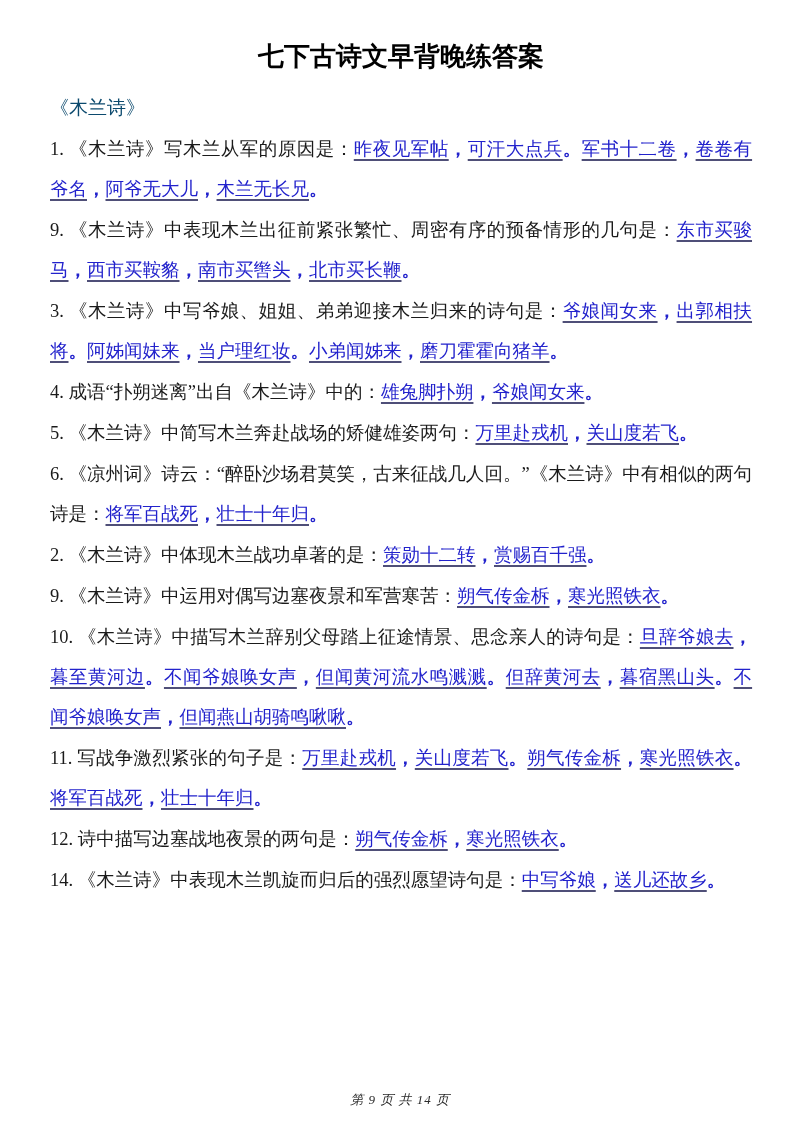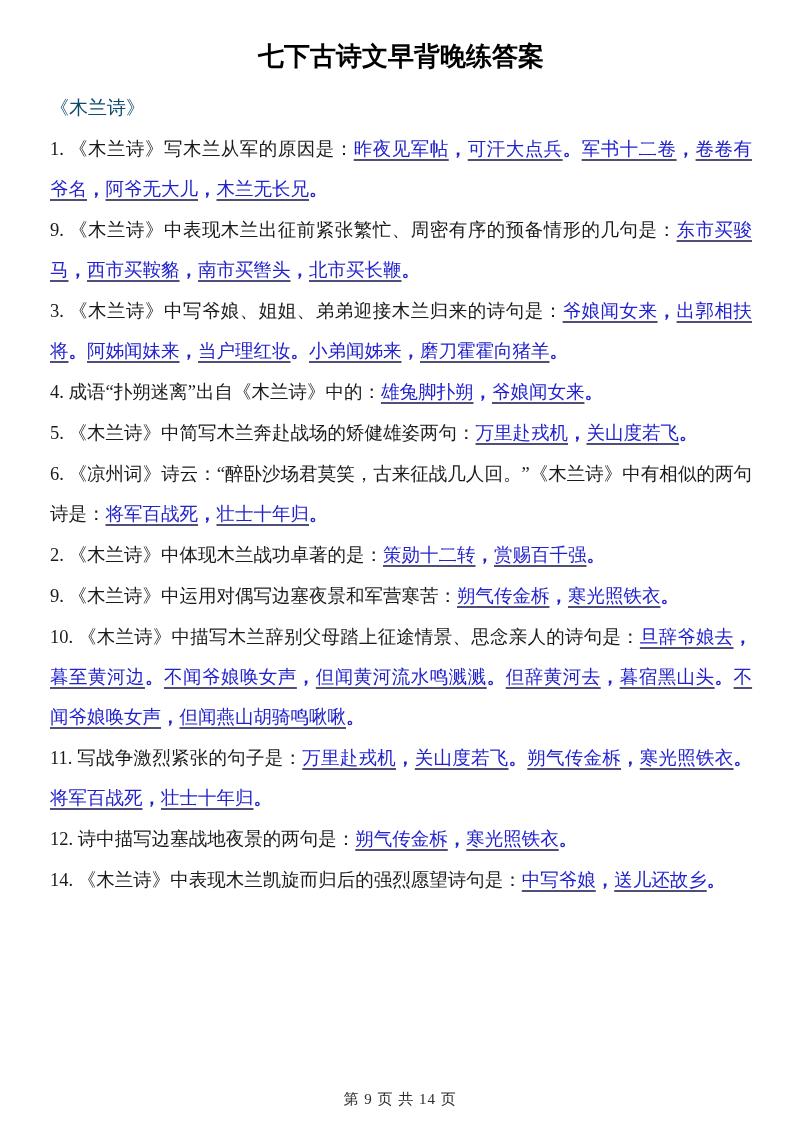--- a/index.html
+++ b/index.html
@@ -54,23 +54,24 @@
   .punct {
     color: var(--answer-blue, #2222cc);
     font-weight: 700;
   }
   .page-footer {
     position: absolute;
     bottom: 22px;
     left: 0;
     width: 100%;
     text-align: center;
-    font-size: 15px;
+    font-size: 13px;
     color: #2b2b2b;
     letter-spacing: 1px;
+    font-style: italic;
   }
 </style>
 </head>
 <body>
 
 <div class="page">
   <h1 class="doc-title">七下古诗文早背晚练答案</h1>
 
   <p class="section-heading">《木兰诗》</p>
 

